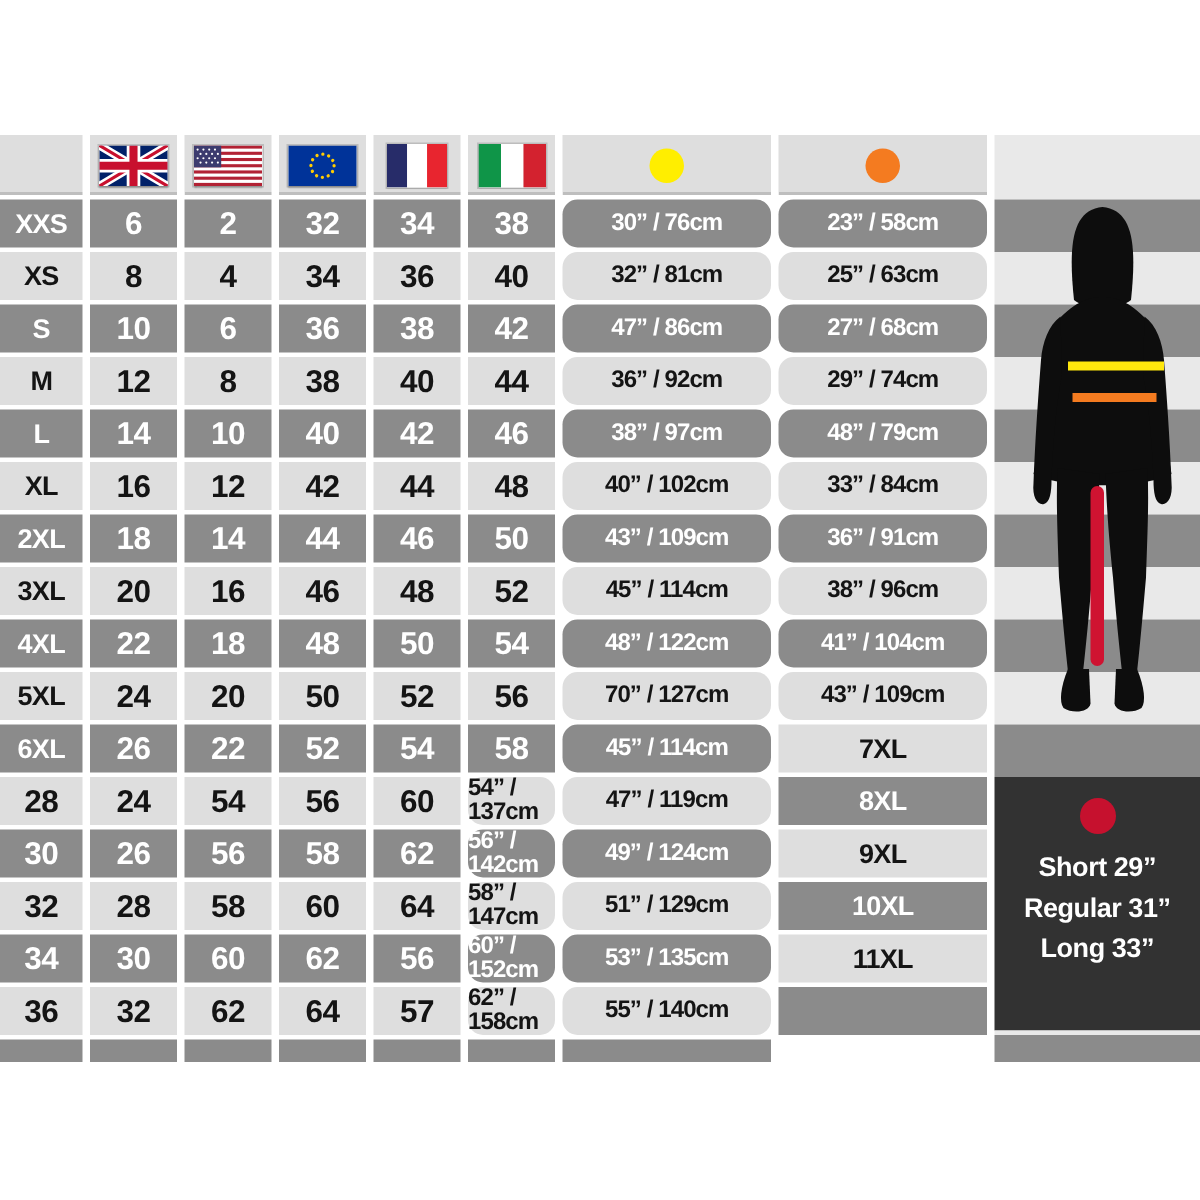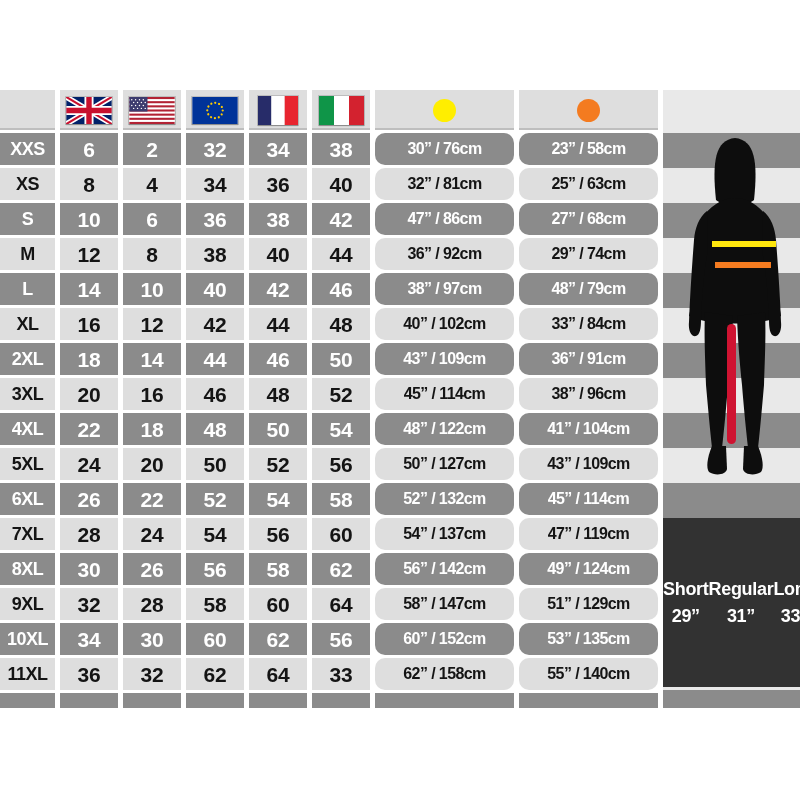--- a/index.html
+++ b/index.html
@@ -23,21 +23,21 @@
   .dot{border-radius:50%;width:23px;height:23px;display:inline-block;}
   .dot.yellow{background:#ffee00;}
   .dot.orange{background:#f47b20;}
 
   
   #side-col{position:absolute;left:663px;top:90px;width:137px;height:618px;}
   #stripes{position:absolute;left:0;top:0;width:137px;height:428px;}
   #stripes div{width:137px;}
   #figure-svg{position:absolute;left:0;top:0;}
   #legend-box{position:absolute;left:0;top:428px;width:137px;height:169px;background:#323232;
-              display:flex;flex-direction:row;align-items:center;}
+              display:flex;flex-direction:column;align-items:center;}
   #legend-box .dot.red{width:24px;height:24px;background:#c6112e;margin-top:14px;margin-bottom:9px;}
   .legend-line{color:#ffffff;font-size:18px;line-height:27px;letter-spacing:-0.3px;text-align:center;}
   #side-gap{position:absolute;left:0;top:597px;width:137px;height:3px;background:#e9e9e9;}
   #side-partial{position:absolute;left:0;top:600px;width:137px;height:18px;background:#8b8b8b;}
 </style>
 </head>
 <body>
 
 <div id="canvas">
 
@@ -200,29 +200,28 @@
       <div class="cell dark">50</div>
       <div class="cell dark">54</div>
       <div class="cell dark meas">48” / 122cm</div>
       <div class="cell dark meas">41” / 104cm</div>
       <div class="cell light lbl">5XL</div>
       <div class="cell light">24</div>
       <div class="cell light">20</div>
       <div class="cell light">50</div>
       <div class="cell light">52</div>
       <div class="cell light">56</div>
-      <div class="cell light meas">50” / 127cm</div>
+      <div class="cell light meas">70” / 127cm</div>
       <div class="cell light meas">43” / 109cm</div>
       <div class="cell dark lbl">6XL</div>
       <div class="cell dark">26</div>
       <div class="cell dark">22</div>
       <div class="cell dark">52</div>
       <div class="cell dark">54</div>
       <div class="cell dark">58</div>
-      <div class="cell dark meas">52” / 132cm</div>
       <div class="cell dark meas">45” / 114cm</div>
       <div class="cell light lbl">7XL</div>
       <div class="cell light">28</div>
       <div class="cell light">24</div>
       <div class="cell light">54</div>
       <div class="cell light">56</div>
       <div class="cell light">60</div>
       <div class="cell light meas">54” / 137cm</div>
       <div class="cell light meas">47” / 119cm</div>
       <div class="cell dark lbl">8XL</div>
@@ -247,21 +246,21 @@
       <div class="cell dark">60</div>
       <div class="cell dark">62</div>
       <div class="cell dark">56</div>
       <div class="cell dark meas">60” / 152cm</div>
       <div class="cell dark meas">53” / 135cm</div>
       <div class="cell light lbl">11XL</div>
       <div class="cell light">36</div>
       <div class="cell light">32</div>
       <div class="cell light">62</div>
       <div class="cell light">64</div>
-      <div class="cell light">33</div>
+      <div class="cell light">57</div>
       <div class="cell light meas">62” / 158cm</div>
       <div class="cell light meas">55” / 140cm</div>
       <div class="cell dark"></div>
       <div class="cell dark"></div>
       <div class="cell dark"></div>
       <div class="cell dark"></div>
       <div class="cell dark"></div>
       <div class="cell dark"></div>
       <div class="cell dark"></div>
       <div class="cell dark"></div>

